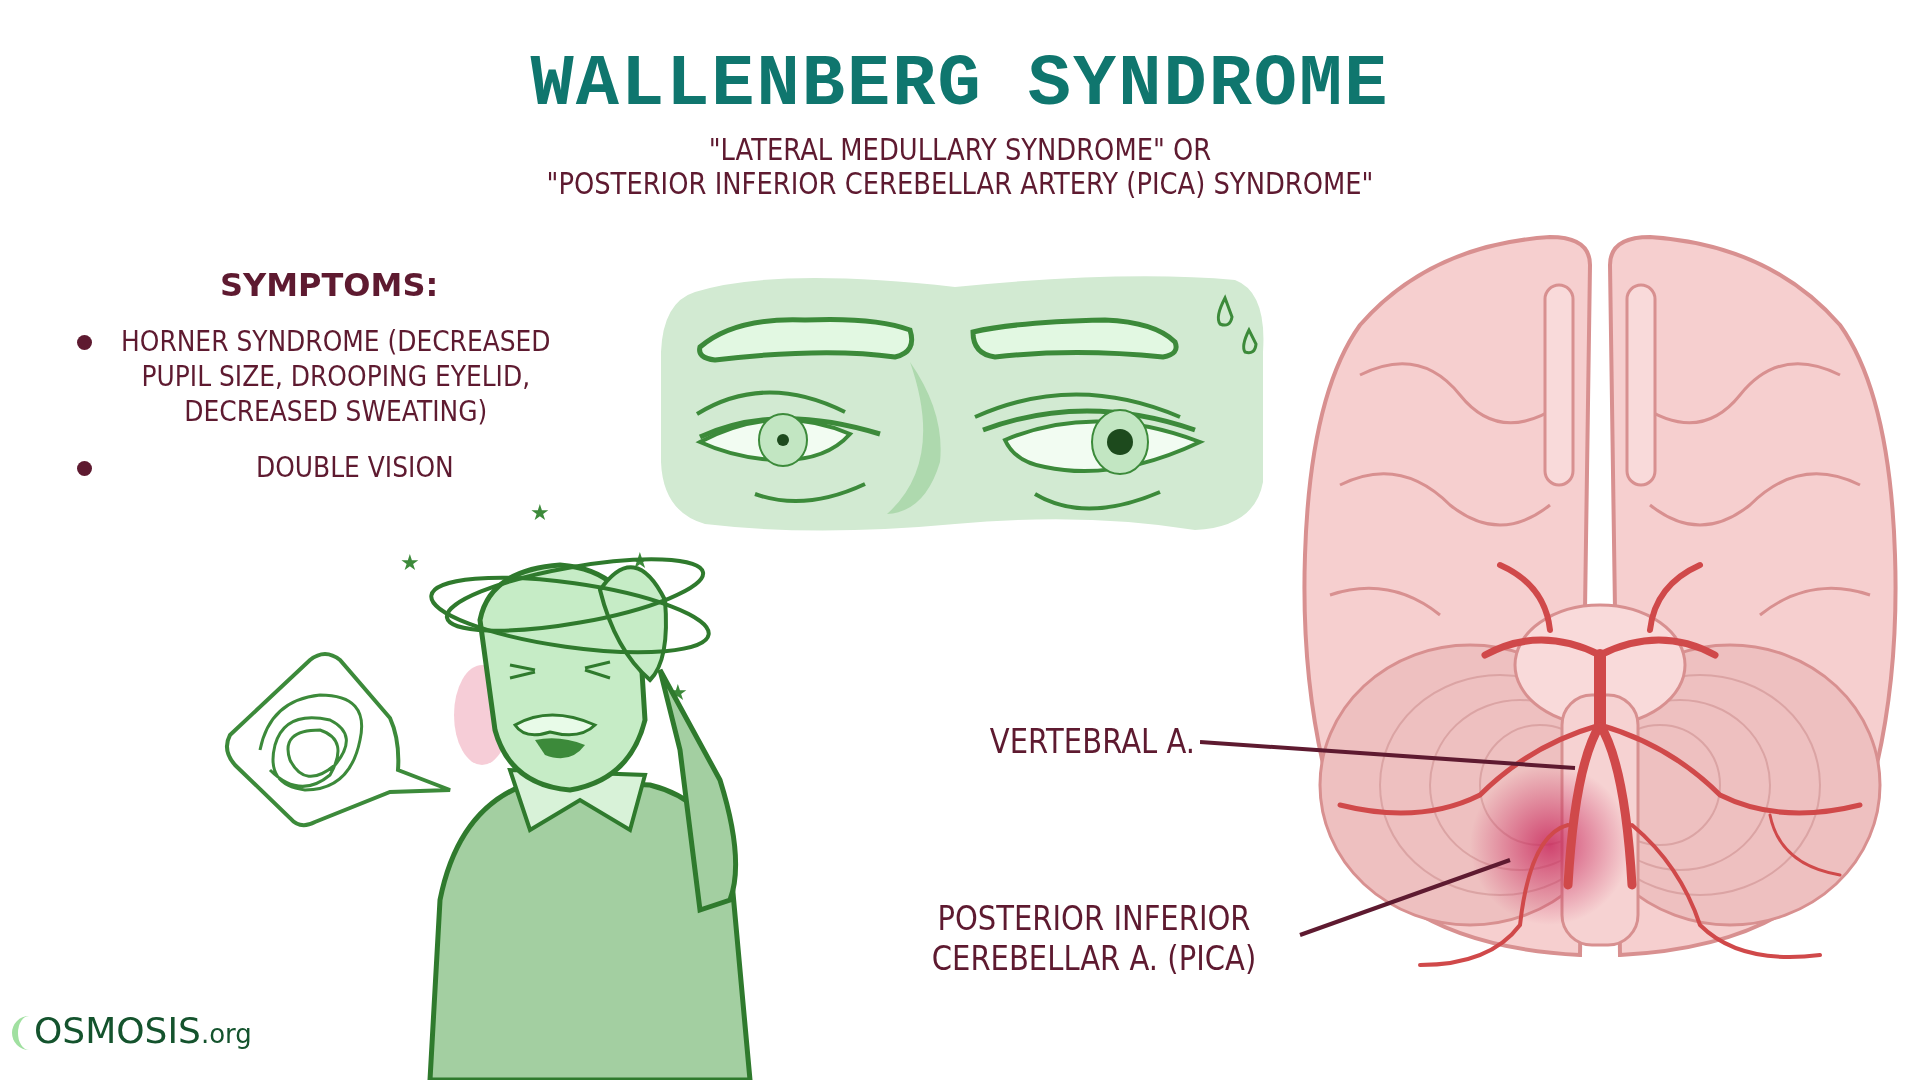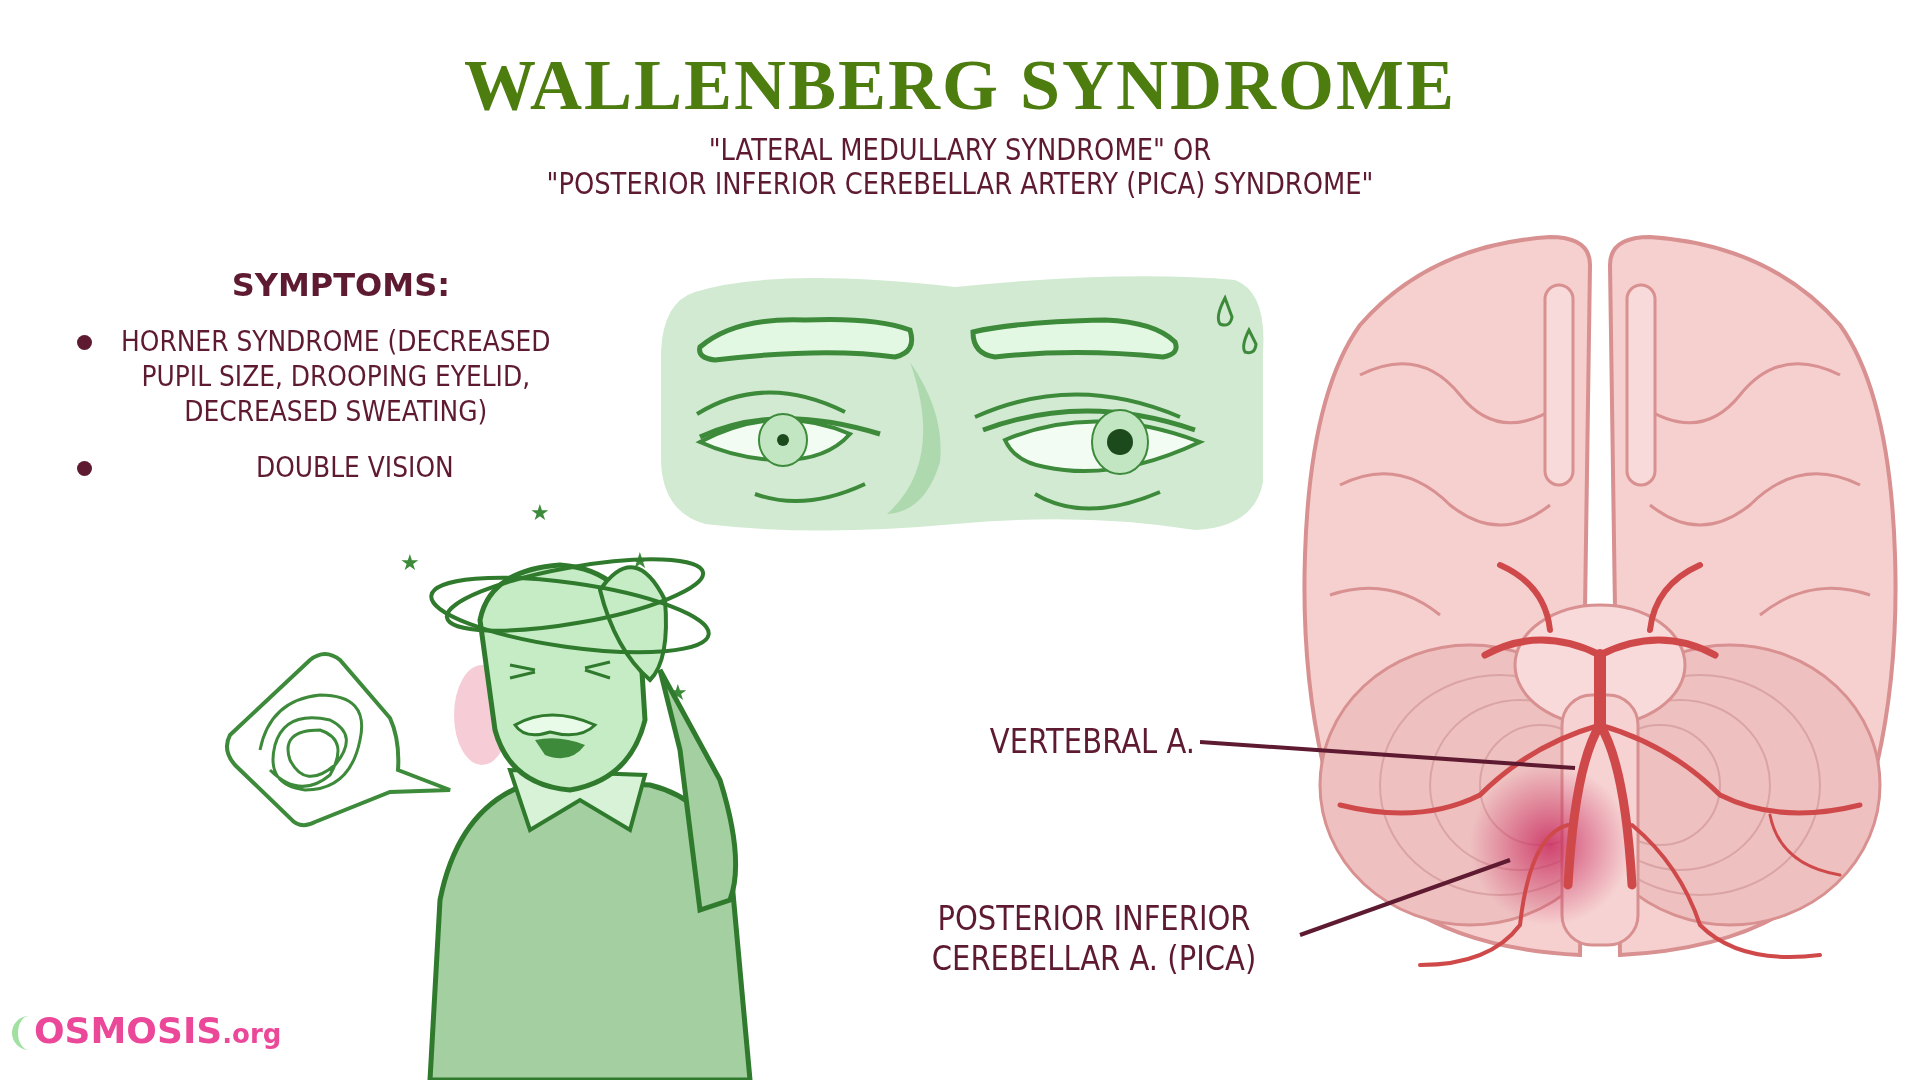--- a/index.html
+++ b/index.html
@@ -1,33 +1,33 @@
 <!DOCTYPE html>
 <html><head>
 <meta charset="utf-8">
 <style>
   html, body { margin:0; padding:0; }
   body { width:1920px; height:1080px; background:#ffffff; position:relative; overflow:hidden;
          font-family:"DejaVu Sans", sans-serif; color:#5e1a30; }
   .abs { position:absolute; }
   .title { left:0; width:1920px; top:44px; text-align:center; font-size:72px; font-weight:bold;
-           letter-spacing:2px; color:#4d7c0f; font-family:Liberation Serif, serif; }
+           letter-spacing:2px; color:#0f766e; font-family:Liberation Mono, monospace; }
   .subtitle { left:0; width:1920px; text-align:center; font-size:30px; color:#5e1a30;
               font-family:"DejaVu Sans", sans-serif; letter-spacing:0px; transform:scaleX(0.86); }
   .sub1 { top:132px; }
   .sub2 { top:166px; }
-  .sym-head { left:220px; width:230px; top:266px; text-align:right; font-size:32px; font-weight:bold; }
+  .sym-head { left:220px; width:230px; top:266px; text-align:left; font-size:32px; font-weight:bold; }
   .sym-list { left:75px; top:324px; width:560px; margin:0; padding:0; list-style:none;text-align:center; }
   .sym-item { position:relative; padding-left:32px; font-size:29px; line-height:35px;
               transform-origin:left top; }
   .sym-item .txt { display:inline-block; transform:scaleX(0.86); transform-origin:left center; white-space:pre-line; }
   .bullet { position:absolute; left:2px; top:11px; width:15px; height:15px; border-radius:50%; background:#5e1a30; }
   .label { font-size:33px; color:#5e1a30; text-align:right; line-height:38px; transform:scaleX(0.88); transform-origin:right top; }
   svg { position:absolute; }
-  .logo { left:12px; top:1010px; font-size:36px; font-weight:bold; color:#ec4899; }
+  .logo { left:12px; top:1010px; font-size:36px; font-weight:normal; color:#14532d; }
   .logo .org { font-size:26px; }
 </style>
 </head>
 <body>
 
 <div class="abs title">WALLENBERG SYNDROME</div>
 <div class="abs subtitle sub1">"LATERAL MEDULLARY SYNDROME" OR</div>
 <div class="abs subtitle sub2">"POSTERIOR INFERIOR CEREBELLAR ARTERY (PICA) SYNDROME"</div>
 
 <div class="abs sym-head">SYMPTOMS:</div>

